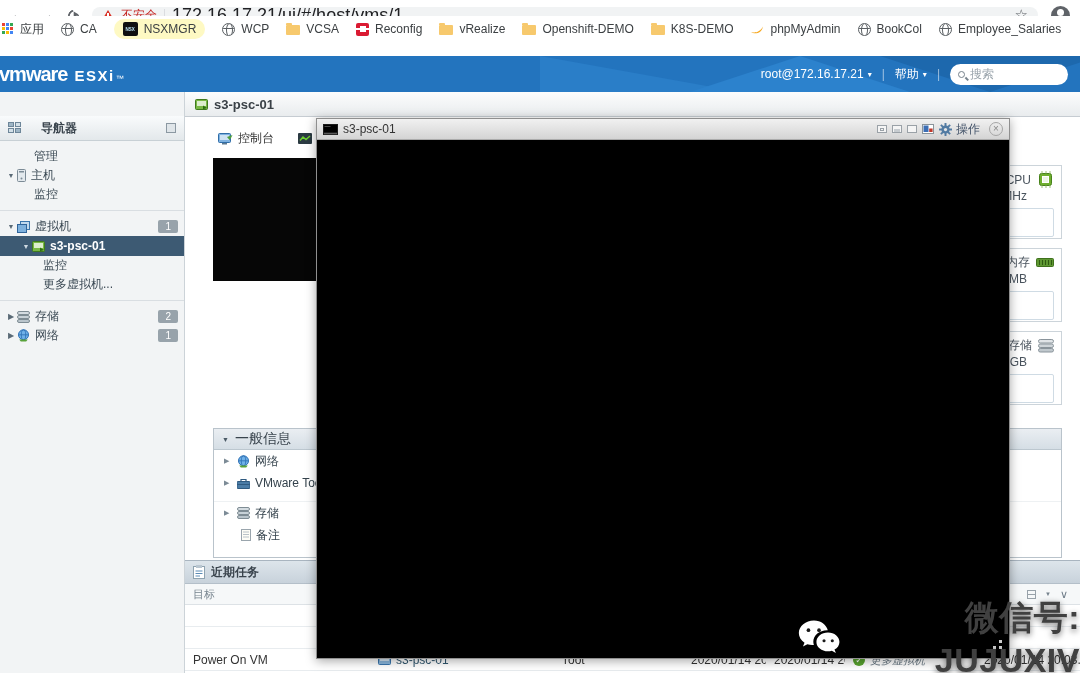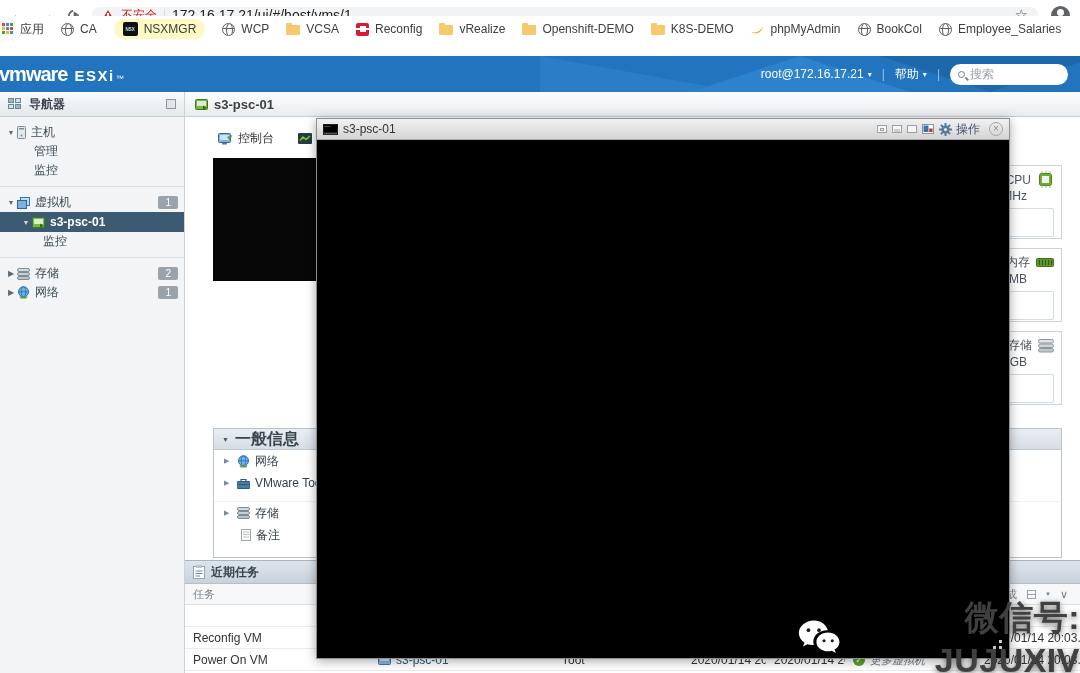--- a/index.html
+++ b/index.html
@@ -15,21 +15,21 @@
                 border-top-color:transparent; position:relative; transform:rotate(40deg); }
   .ic-refresh::after { content:""; position:absolute; top:-4px; right:-2px; border:3px solid transparent;
                 border-bottom:5px solid #5f6368; transform:rotate(50deg); }
   .omnibox { flex:1; height:16px; background:#f1f3f4; border-radius:12px; display:flex;
              align-items:center; padding:0 10px; gap:7px; }
   .warn-tri { width:0; height:0; border-left:6px solid transparent; border-right:6px solid transparent;
               border-bottom:10px solid #d93025; position:relative; }
   .warn-tri::after { content:""; position:absolute; left:-1px; top:3px; width:2px; height:4px; background:#fff; }
   .sec-label { color:#c5221f; font-size:12px; }
   .omni-div { width:1px; height:13px; background:#dadce0; }
-  .url-text { color:#202124; font-size:14px; flex:1; }
+  .url-text { color:#202124; font-size:18px; flex:1; }
   .star-glyph { font-size:15px; color:#5f6368; }
   .avatar { width:19px; height:19px; border-radius:50%; background:#5f6368; position:relative; overflow:hidden; }
   .avatar::before { content:""; position:absolute; left:6px; top:3.5px; width:7px; height:7px; border-radius:50%; background:#fff; }
   .avatar::after { content:""; position:absolute; left:2.5px; top:12px; width:14px; height:10px; border-radius:50%; background:#fff; }
 
   
   .bmbar { position:absolute; left:0; top:16px; width:1080px; height:26px; background:#fff;
            display:flex; align-items:center; padding:0 2px; gap:17px; }
   .bm { display:flex; align-items:center; gap:6px; font-size:12px; color:#3c4043; white-space:nowrap; cursor:pointer; }
   .bm.pill { background:#fef9c3; border-radius:12px; padding:3px 9px; }
@@ -64,21 +64,21 @@
   .exsep { color:rgba(255,255,255,.55); }
   .searchpill { width:118px; height:21px; background:#fff; border-radius:11px; display:flex; align-items:center; padding:0 8px; gap:5px; }
   .mag { width:7px; height:7px; border:1.5px solid #76828c; border-radius:50%; position:relative; flex:none; }
   .mag::after { content:""; position:absolute; left:6px; top:6px; width:4px; height:1.5px; background:#76828c; transform:rotate(45deg); }
   .searchpill input { border:none; outline:none; width:78px; font-size:12px; color:#555; background:transparent; font-family:"Liberation Sans",sans-serif; }
   .searchpill input::placeholder { color:#9aa4ac; }
 
   
   .sidebar { position:absolute; left:0; top:92px; width:185px; bottom:0; background:#f2f4f5; border-right:1px solid #ccd3d8; }
   .sb-header { height:25px; background:linear-gradient(#f9fbfc,#e3e8eb); border-bottom:1px solid #c8d0d5;
-               display:flex; align-items:center; gap:8px; padding:0 8px; }
+               display:flex; align-items:center; gap:20px; padding:0 8px;margin-top:24px; }
   .sb-title { font-size:12px; font-weight:bold; color:#39444d; flex:1; }
   .sb-collapse { width:10px; height:10px; border:1px solid #8b98a2; background:#dfe5e9; }
   .sb-list { padding-top:6px; }
   .nrow { height:19px; display:flex; align-items:center; font-size:12px; color:#3c4a55; position:relative; cursor:pointer; }
   .nrow .crt { width:12px; font-size:7px; color:#5a6a76; text-align:center; flex:none; }
   .nrow .nicon { margin-right:5px; flex:none; display:flex; }
   .pad0 { padding-left:5px; } .pad1 { padding-left:34px; } .padvm { padding-left:20px; } .pad2 { padding-left:43px; }
   .nrow.selected { background:#3d5a73; color:#fff; font-weight:bold; height:20px; }
   .badge { position:absolute; right:6px; top:3px; background:#98a3ab; color:#fff; font-size:10px;
            line-height:13px; padding:0 7px; border-radius:2px; }
@@ -91,21 +91,21 @@
   .vm-title { font-size:13px; color:#3a4147; font-weight:bold; }
   .vm-toolbar { position:absolute; left:0; top:26px; right:0; height:38px; background:#fff;
                 display:flex; gap:24px; padding:11px 0 0 33px; }
   .tbtn { display:flex; align-items:center; gap:5px; font-size:12px; color:#333; cursor:pointer; height:18px; }
   .thumb { position:absolute; left:28px; top:66px; width:107px; height:123px; background:#060606; cursor:pointer; }
 
   .ginfo { position:absolute; left:28px; right:18px; top:336px; height:130px; border:1px solid #b9c3cb; background:#fff; }
   .gi-header { height:21px; background:linear-gradient(#eaeef2,#d5dee5); border-bottom:1px solid #bcc7cf;
                display:flex; align-items:center; gap:6px; padding:0 8px; }
   .gi-header .crt { font-size:7px; color:#4a5a66; }
-  .gi-title { font-size:16px; font-weight:bold; color:#39444d; }
+  .gi-title { font-size:14px; font-weight:normal; color:#39444d; }
   .gi-row { height:22px; display:flex; align-items:center; gap:5px; padding-left:10px; font-size:12px; color:#34424c; cursor:pointer; }
   .gi-row .crt { font-size:7px; color:#7c8b96; width:8px; }
   .gi-spacer { height:8px; border-bottom:1px solid #eef1f3; }
   .gi-row.noexp { padding-left:27px; }
 
   .stat { position:absolute; right:18px; width:117px; height:74px; border:1px solid #ccd4da; background:#fff; padding:5px 7px; }
   .stat1 { top:73px; } .stat2 { top:156px; } .stat3 { top:239px; }
   .stat-l1 { display:flex; justify-content:flex-end; align-items:center; gap:6px; font-size:12px; color:#4a545e; }
   .stat-l2 { text-align:right; padding-right:27px; font-size:12px; color:#4a545e; margin-top:1px; }
   .stat-meter { margin-top:5px; height:29px; border:1px solid #cfdbe4; border-radius:2px; }
@@ -258,35 +258,35 @@
       <svg width="13" height="12">
         <rect x="0.5" y="0.5" width="5" height="4" fill="#9fb6c6" stroke="#6d8699"></rect>
         <rect x="7.5" y="0.5" width="5" height="4" fill="#d3e0e8" stroke="#6d8699"></rect>
         <rect x="0.5" y="6.5" width="5" height="4" fill="#d3e0e8" stroke="#6d8699"></rect>
         <rect x="7.5" y="6.5" width="5" height="4" fill="#9fb6c6" stroke="#6d8699"></rect>
       </svg>
       <span class="sb-title">导航器</span>
       <span class="sb-collapse"></span>
     </div>
     <div class="sb-list">
+      <div class="nrow pad1">
+        <span>管理</span>
+      </div>
       <div class="nrow pad0">
         <span class="crt">▼</span>
         <span class="nicon">
           <svg width="9" height="13">
               <rect x="0.5" y="0.5" width="8" height="12" rx="1" fill="#e3e9ed" stroke="#7c8b96"></rect>
               <rect x="2" y="2" width="5" height="1.5" fill="#7c8b96"></rect>
               <circle cx="4.5" cy="9.5" r="1" fill="#7c8b96"></circle>
             </svg>
         </span>
         <span>主机</span>
       </div>
       <div class="nrow pad1">
-        <span>管理</span>
-      </div>
-      <div class="nrow pad1">
         <span>监控</span>
       </div>
       <div class="sb-div"></div>
       <div class="nrow pad0">
         <span class="crt">▼</span>
         <span class="nicon">
           <svg width="13" height="12">
               <rect x="3.5" y="0.5" width="9" height="8" fill="#c2daee" stroke="#3a76ad"></rect>
               <rect x="0.5" y="3.5" width="9" height="8" fill="#7eb1dd" stroke="#2f649a"></rect>
             </svg>
@@ -300,20 +300,23 @@
           <svg width="13" height="11">
               <rect x="0.5" y="0.5" width="12" height="10" rx="1" fill="#79b845" stroke="#3f7a1d"></rect>
               <rect x="2" y="2" width="9" height="5" fill="#dcedcd"></rect>
               <path d="M8 6.5l4 2.5-4 1.2z" fill="#2d6e12"></path>
             </svg>
         </span>
         <span>s3-psc-01</span>
       </div>
       <div class="nrow pad2">
         <span>监控</span>
+      </div>
+      <div class="nrow pad2">
+        <span>更多虚拟机...</span>
       </div>
       <div class="sb-div"></div>
       <div class="nrow pad0">
         <span class="crt" style="font-size:8px">▶</span>
         <span class="nicon">
           <svg width="13" height="12">
               <g stroke="#7e8c94">
                 <rect x="0.5" y="0.5" width="12" height="3" rx="1.5" fill="#d4dce1"></rect>
                 <rect x="0.5" y="4.5" width="12" height="3" rx="1.5" fill="#c7d1d7"></rect>
                 <rect x="0.5" y="8.5" width="12" height="3" rx="1.5" fill="#bac5cc"></rect>
@@ -482,21 +485,20 @@
         <svg width="12" height="14">
             <rect x="0.5" y="1.5" width="11" height="12" fill="#fff" stroke="#8fa3b0"></rect>
             <rect x="3" y="0" width="6" height="3" fill="#b9c6d0"></rect>
             <line x1="2.5" y1="6" x2="9.5" y2="6" stroke="#5b8bb5"></line>
             <line x1="2.5" y1="8.5" x2="9.5" y2="8.5" stroke="#5b8bb5"></line>
             <line x1="2.5" y1="11" x2="7" y2="11" stroke="#5b8bb5"></line>
           </svg>
         <span class="rt-title">近期任务</span>
       </div>
       <div class="rt-cols">
-        <span class="cell c1">任务</span>
         <span class="cell c2">目标</span>
         <span class="cell c3">发起者</span>
         <span class="cell c4">已排队</span>
         <span class="cell c5">已启动</span>
         <span class="cell c6">结果</span>
         <span class="cell c7">已完成</span>
         <span class="rt-ctl">
           <span class="colgrid"></span>
           <span class="sort-tri">▼</span>
           <span class="chev">∨</span>
@@ -504,21 +506,20 @@
       </div>
       <div class="rt-row">
         <span class="cell c2"></span>
         <span class="cell c3"></span>
         <span class="cell c4"></span>
         <span class="cell c5"></span>
         <span class="cell c6"></span>
         <span class="cell c7">2020/01/14 20:03...</span>
       </div>
       <div class="rt-row">
-        <span class="cell c1">Reconfig VM</span>
         <span class="cell c2"></span>
         <span class="cell c3"></span>
         <span class="cell c4"></span>
         <span class="cell c5"></span>
         <span class="cell c6"></span>
         <span class="cell c7">2020/01/14 20:03...</span>
       </div>
       <div class="rt-row">
         <span class="cell c1">Power On VM</span>
         <span class="cell c2">

